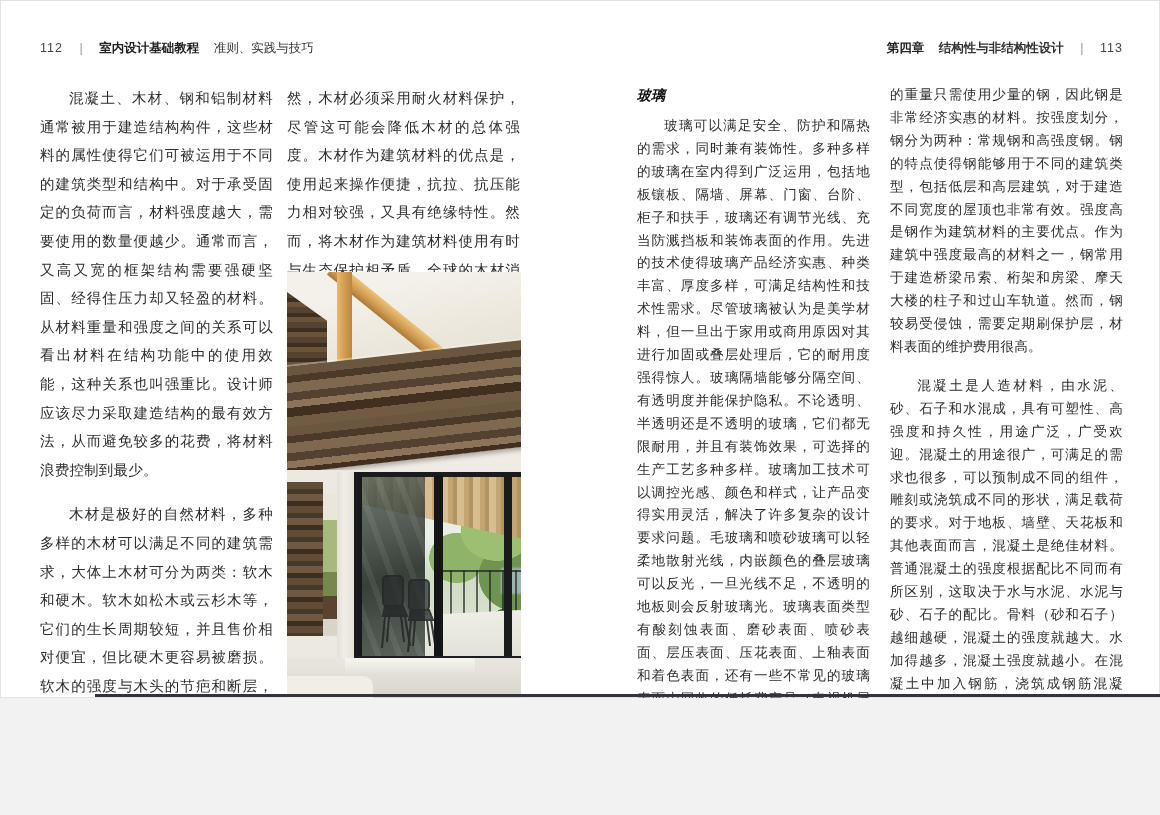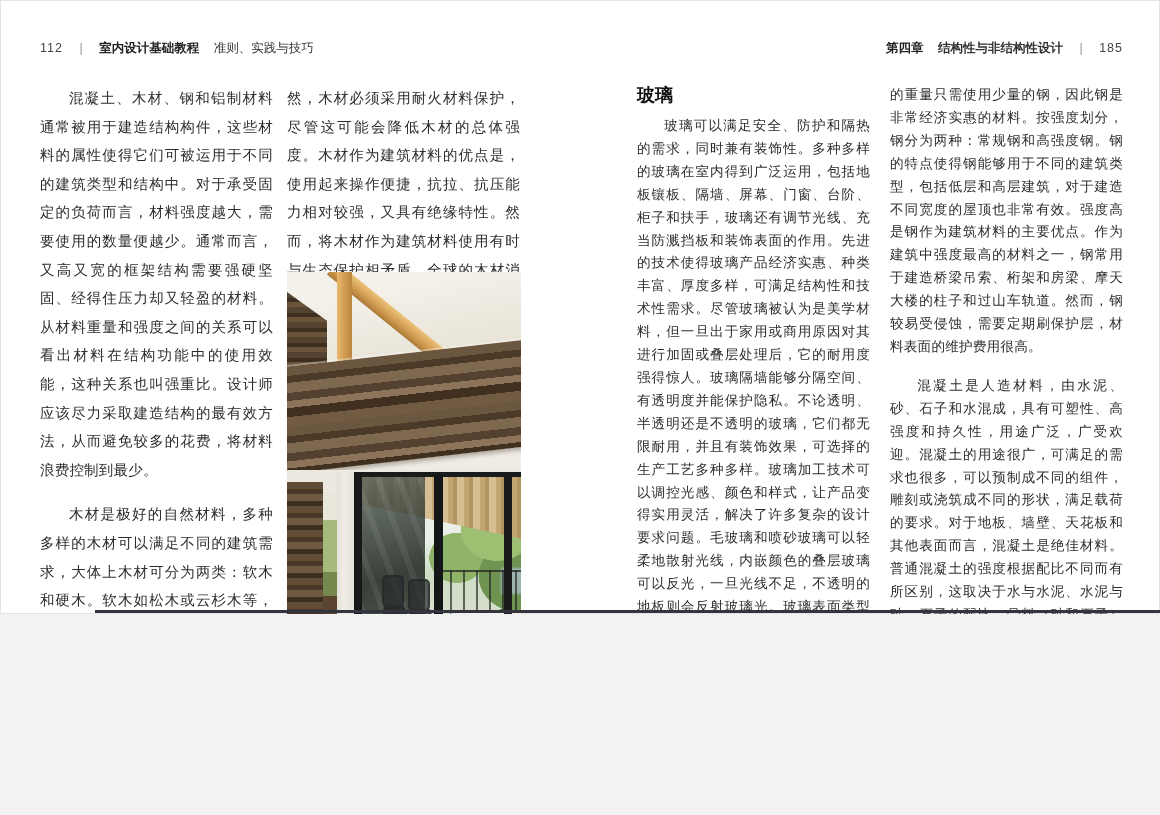--- a/index.html
+++ b/index.html
@@ -1,38 +1,38 @@
 <!DOCTYPE html>
 <html><head>
 <meta charset="utf-8">
 <style>
   html,body{margin:0;padding:0;background:#f2f2f2;}
   .spread{
-    position:relative;width:1160px;height:614px;background:#ffffff;
+    position:relative;width:1160px;height:698px;background:#ffffff;
     font-family:"Liberation Sans","DejaVu Sans",sans-serif;color:#2d2d2d;
     box-shadow:inset 0 0 0 1px #e3e3e3;overflow:hidden;
   }
   
   .hdr{position:absolute;top:40px;font-size:12.5px;color:#3a3a3a;white-space:nowrap;}
   .hdr-left{left:40px;}
   .hdr-right{right:37px;}
   .hdr .pgnum{letter-spacing:1px;color:#444;}
   .hdr .sep{color:#9a9a9a;margin:0 13px;font-weight:400;}
   .hdr .bold{font-weight:700;color:#222;}
   .hdr .sub{margin-left:11px;color:#333;}
   
   .col{position:absolute;top:84px;width:233px;}
   .col1{left:40px;}
   .col2{left:287px;}
   .col3{left:637px;}
   .col4{left:890px;}
   .lp{font-size:14.5px;line-height:28.6px;}
   .rp{font-size:13.6px;line-height:22.9px;}
   .sec-heading{font-size:15px;font-weight:700;color:#111;margin:0 0 9px;line-height:22px;}
-  .rp .sec-heading{font-size:18px;}
+  .rp .sec-heading{font-size:14px;font-style:italic;}
   .para{margin:0 0 16px;text-align:justify;word-break:break-all;letter-spacing:0.2px;}
   .para.indent{text-indent:2em;}
   .gap-top{margin-top:14px;}
   
   .photo{position:absolute;left:287px;top:272px;width:234px;height:428px;overflow:hidden;background:#efece5;}
   .photo *{position:absolute;}
   .ph-ceiling{left:0;top:0;width:234px;height:125px;background:linear-gradient(168deg,#f4f1ea 20%,#e7e1d4 75%,#ded7c8);}
   .ph-beam-vert{left:50px;top:0;width:15px;height:116px;background:linear-gradient(90deg,#e8b96f,#cf9a4f 55%,#b9853f);}
   .ph-beam-diag{left:50px;top:-10px;width:160px;height:16px;background:linear-gradient(180deg,#ecc27a,#cf9a4f 60%,#ab7a38);transform:rotate(39deg);transform-origin:0 0;}
   .ph-corner-wood{left:0;top:20px;width:40px;height:96px;background:repeating-linear-gradient(180deg,#55432f 0 6px,#3d2f20 6px 10px,#6a5339 10px 15px);clip-path:polygon(0 0,100% 30%,100% 100%,0 100%);}
@@ -83,21 +83,21 @@
     <span class="pgnum">112</span>
     <span class="sep">|</span>
     <span class="bold">室内设计基础教程</span>
     <span class="sub">准则、实践与技巧</span>
   </div>
 
   <div class="hdr hdr-right">
     <span class="bold">第四章</span>
     <span class="bold sub">结构性与非结构性设计</span>
     <span class="sep">|</span>
-    <span class="pgnum">185</span>
+    <span class="pgnum">113</span>
   </div>
 
   <div class="col col1 lp">
     <p class="para indent">混凝土、木材、钢和铝制材料通常被用于建造结构构件，这些材料的属性使得它们可被运用于不同的建筑类型和结构中。对于承受固定的负荷而言，材料强度越大，需要使用的数量便越少。通常而言，又高又宽的框架结构需要强硬坚固、经得住压力却又轻盈的材料。从材料重量和强度之间的关系可以看出材料在结构功能中的使用效能，这种关系也叫强重比。设计师应该尽力采取建造结构的最有效方法，从而避免较多的花费，将材料浪费控制到最少。</p>
     <p class="para indent">木材是极好的自然材料，多种多样的木材可以满足不同的建筑需求，大体上木材可分为两类：软木和硬木。软木如松木或云杉木等，它们的生长周期较短，并且售价相对便宜，但比硬木更容易被磨损。软木的强度与木头的节疤和断层，还有不同结构软木的延展性有关。相比较而言硬木比较昂贵。橡木的种类很多，颜色和质地的差别也非常大，比其他材料的硬度低，但与木材的自身重量相比又算得上非常坚硬，强重比也很高。因此木材是良好的结构性材料，可用于房梁、柱子、地板、家具，还能用于封盖天花板和墙壁。木材可用于封饰表面，特别是大面积使用时，是很好的装饰材料。还可在其表面刷上黏合剂进一步加固，制成胶合板和叠层木。当</p>
   </div>
 
   <div class="col col2 lp">
     <p class="para">然，木材必须采用耐火材料保护，尽管这可能会降低木材的总体强度。木材作为建筑材料的优点是，使用起来操作便捷，抗拉、抗压能力相对较强，又具有绝缘特性。然而，将木材作为建筑材料使用有时与生态保护相矛盾。全球的木材消耗速度远远大于树木生长速度，因此，一旦购买木材，请确保购买渠道正规，木材来源环保。</p>
   </div>

